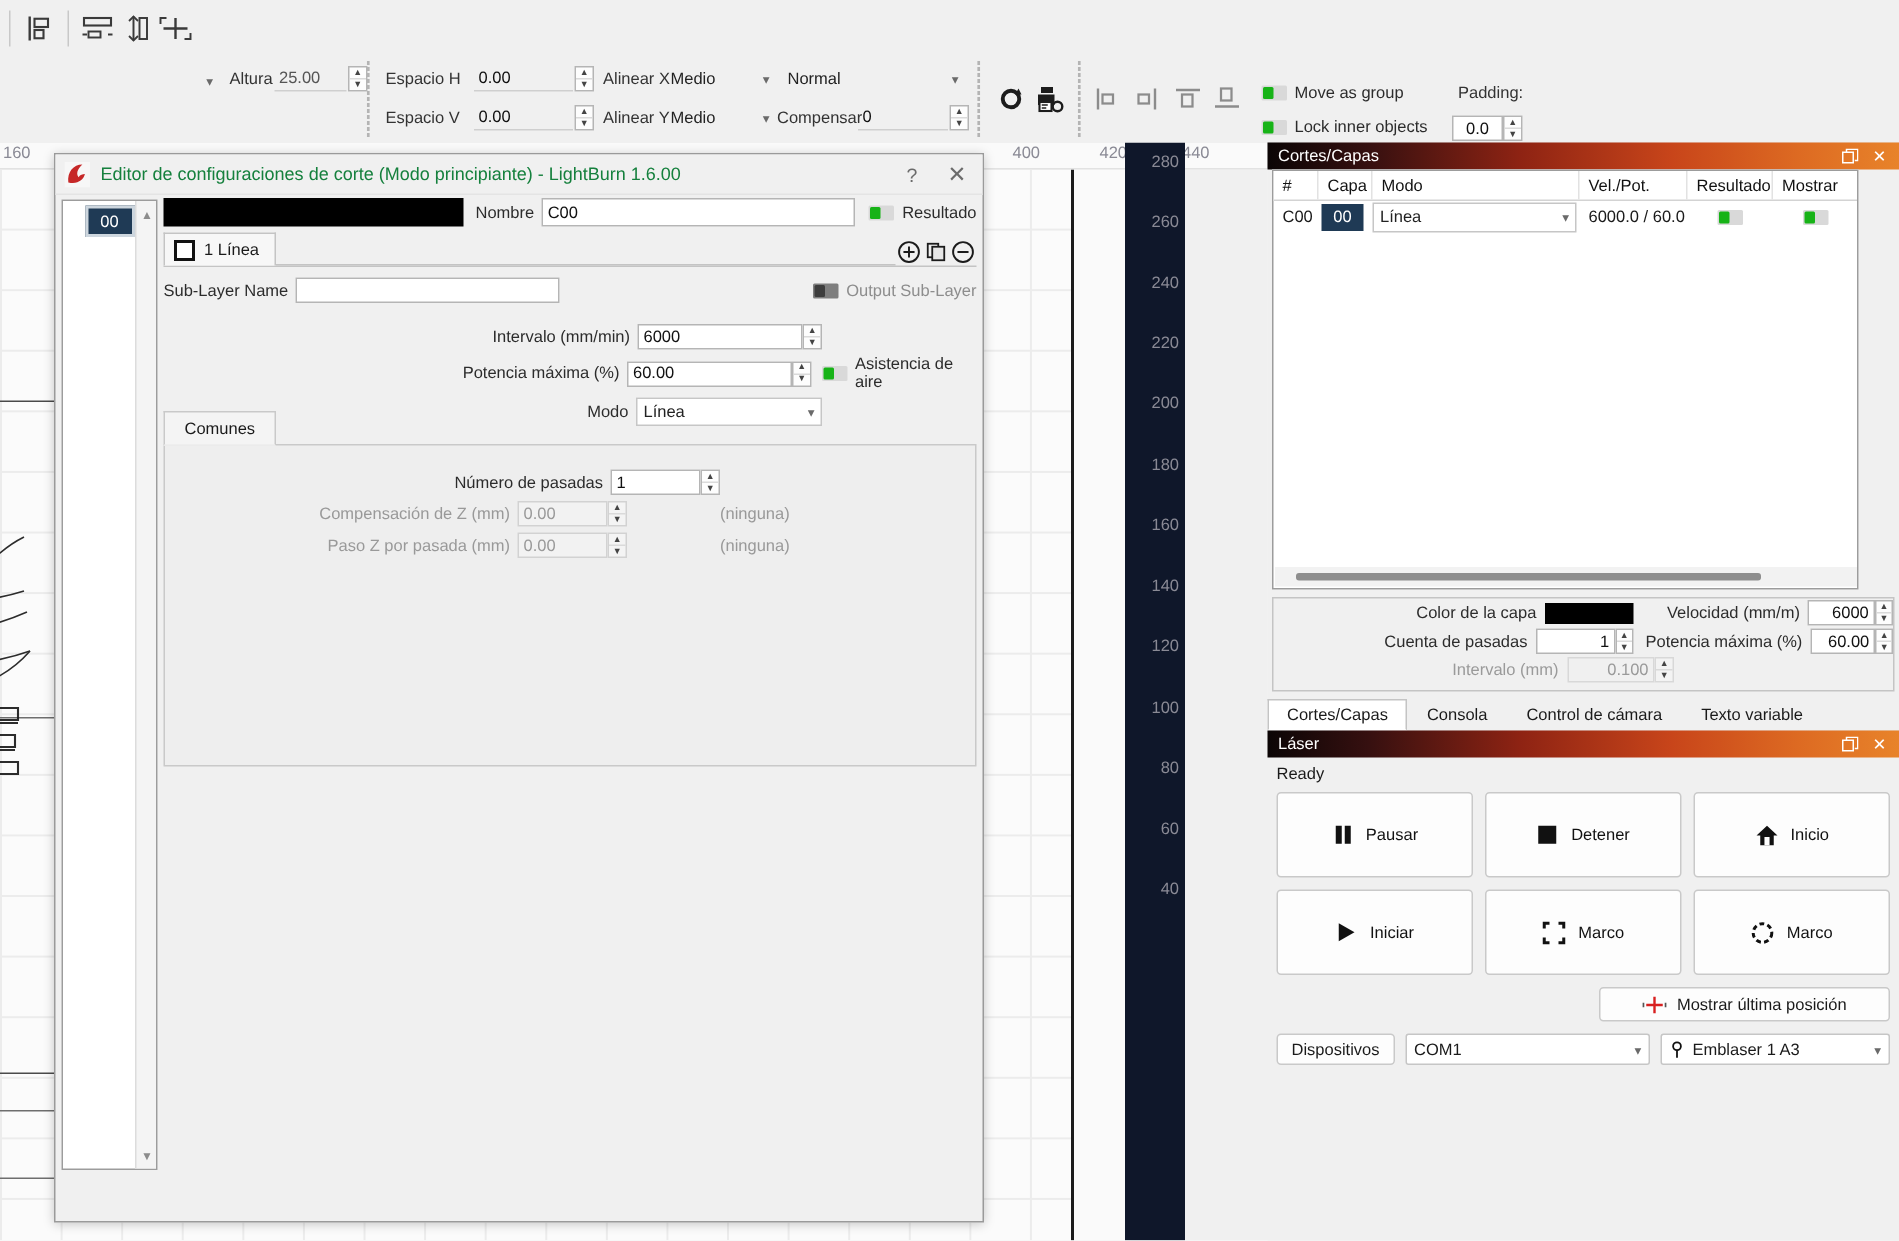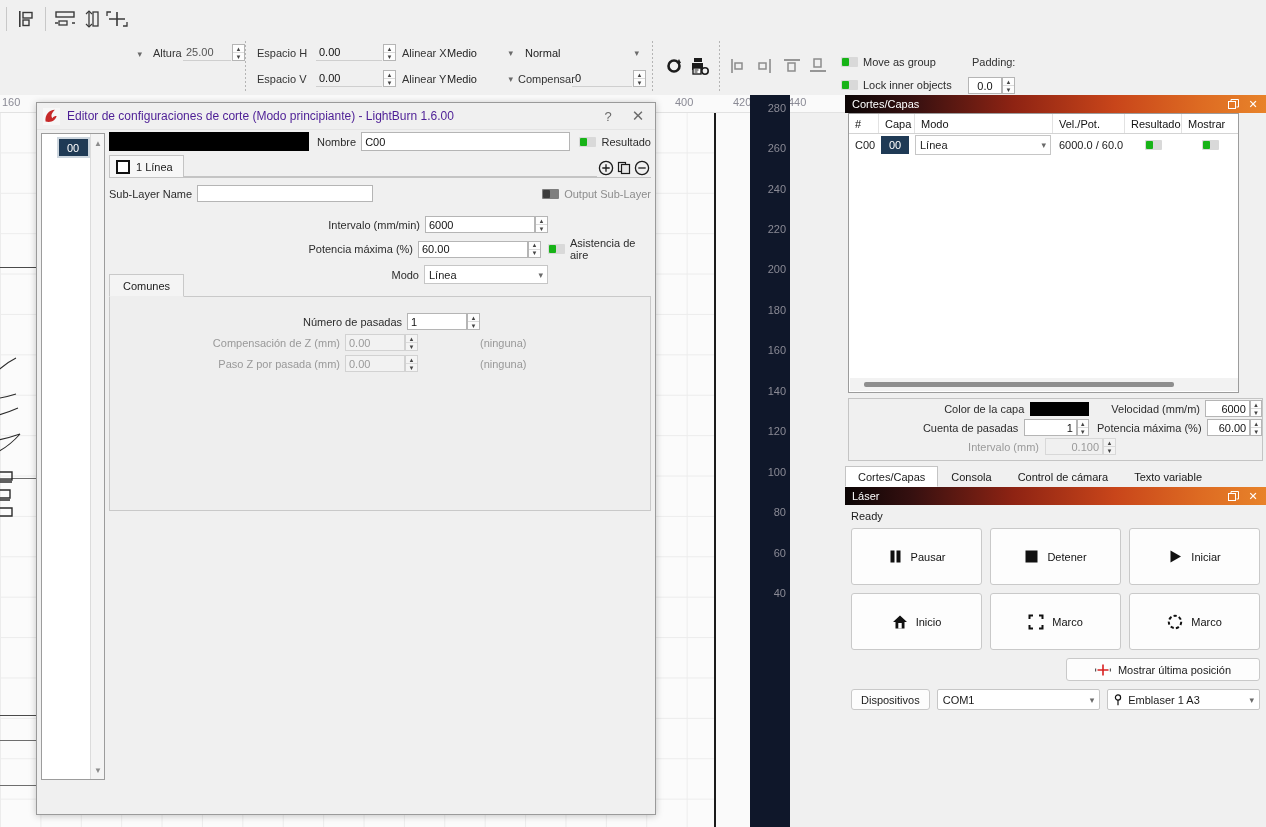--- a/index.html
+++ b/index.html
@@ -90,21 +90,21 @@
     position:absolute;left:36px;top:102px;width:620px;height:713px;
     background:#f0f0f0;border:1px solid #9a9a9a;
     box-shadow:0 1px 7px rgba(0,0,0,.22);
     box-sizing:border-box;
   }
   .dlg-title{
     height:26px;background:#f0f0f0;display:flex;align-items:center;
     padding:0 2px 0 6px;border-bottom:1px solid #e4e4e4;
   }
   .dlg-logo{width:17px;height:17px;flex:none;margin-right:7px;}
-  .dlg-title-text{flex:1;font-size:12px;color:#4c1d95;}
+  .dlg-title-text{flex:1;font-size:12px;color:#15803d;}
   .dlg-btn{width:30px;height:24px;display:flex;align-items:center;justify-content:center;color:#6b6b6b;font-size:13px;}
   .dlg-btn.close{font-size:15px;}
 
   .dlg-body{position:relative;height:686px;}
   .layerlist{
     position:absolute;left:4px;top:3px;width:64px;height:647px;
     border:1px solid #9c9c9c;background:#fff;box-sizing:border-box;
   }
   .layerchip{
     margin:3px auto 0;width:33px;height:21px;background:#1f3a55;
@@ -671,31 +671,31 @@
             </svg>
           <span>Pausar</span>
         </div>
         <div class="lbtn">
           <svg width="15" height="15" viewBox="0 0 15 15">
               <rect x="1.5" y="1.5" width="12" height="12" fill="#111"></rect>
             </svg>
           <span>Detener</span>
         </div>
         <div class="lbtn">
-          <svg width="15" height="15" viewBox="0 0 15 15">
-              <path d="M2.5 1.5 L13 7.5 L2.5 13.5 Z" fill="#111"></path>
-            </svg>
-          <span>Iniciar</span>
-        </div>
-        <div class="lbtn">
           <svg width="16" height="16" viewBox="0 0 16 16">
               <path d="M8 1.5 L15 8 H12.5 V14.5 H3.5 V8 H1 Z" fill="#111"></path>
               <rect x="6.3" y="9" width="3.4" height="5.5" fill="#fff"></rect>
             </svg>
           <span>Inicio</span>
+        </div>
+        <div class="lbtn">
+          <svg width="15" height="15" viewBox="0 0 15 15">
+              <path d="M2.5 1.5 L13 7.5 L2.5 13.5 Z" fill="#111"></path>
+            </svg>
+          <span>Iniciar</span>
         </div>
         <div class="lbtn">
           <svg width="16" height="16" viewBox="0 0 16 16">
               <path d="M1.5 5V1.5H5M11 1.5h3.5V5M14.5 11v3.5H11M5 14.5H1.5V11" fill="none" stroke="#111" stroke-width="2"></path>
             </svg>
           <span>Marco</span>
         </div>
         <div class="lbtn">
           <svg width="16" height="16" viewBox="0 0 16 16">
               <circle cx="8" cy="8" r="6.2" fill="none" stroke="#111" stroke-width="2" stroke-dasharray="3.2 2.2"></circle>

